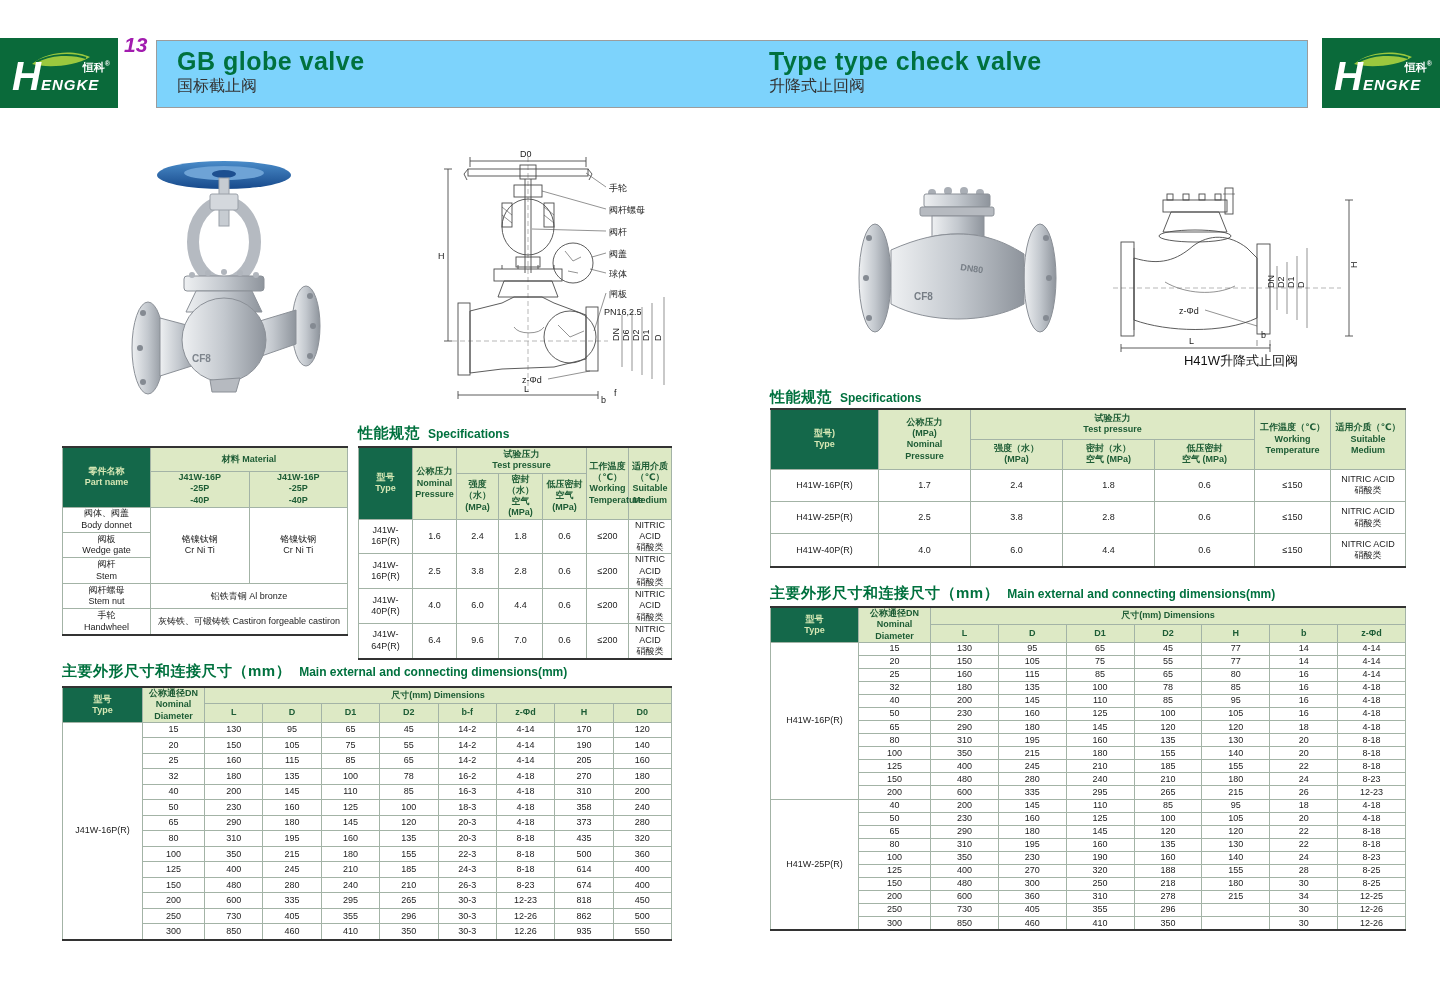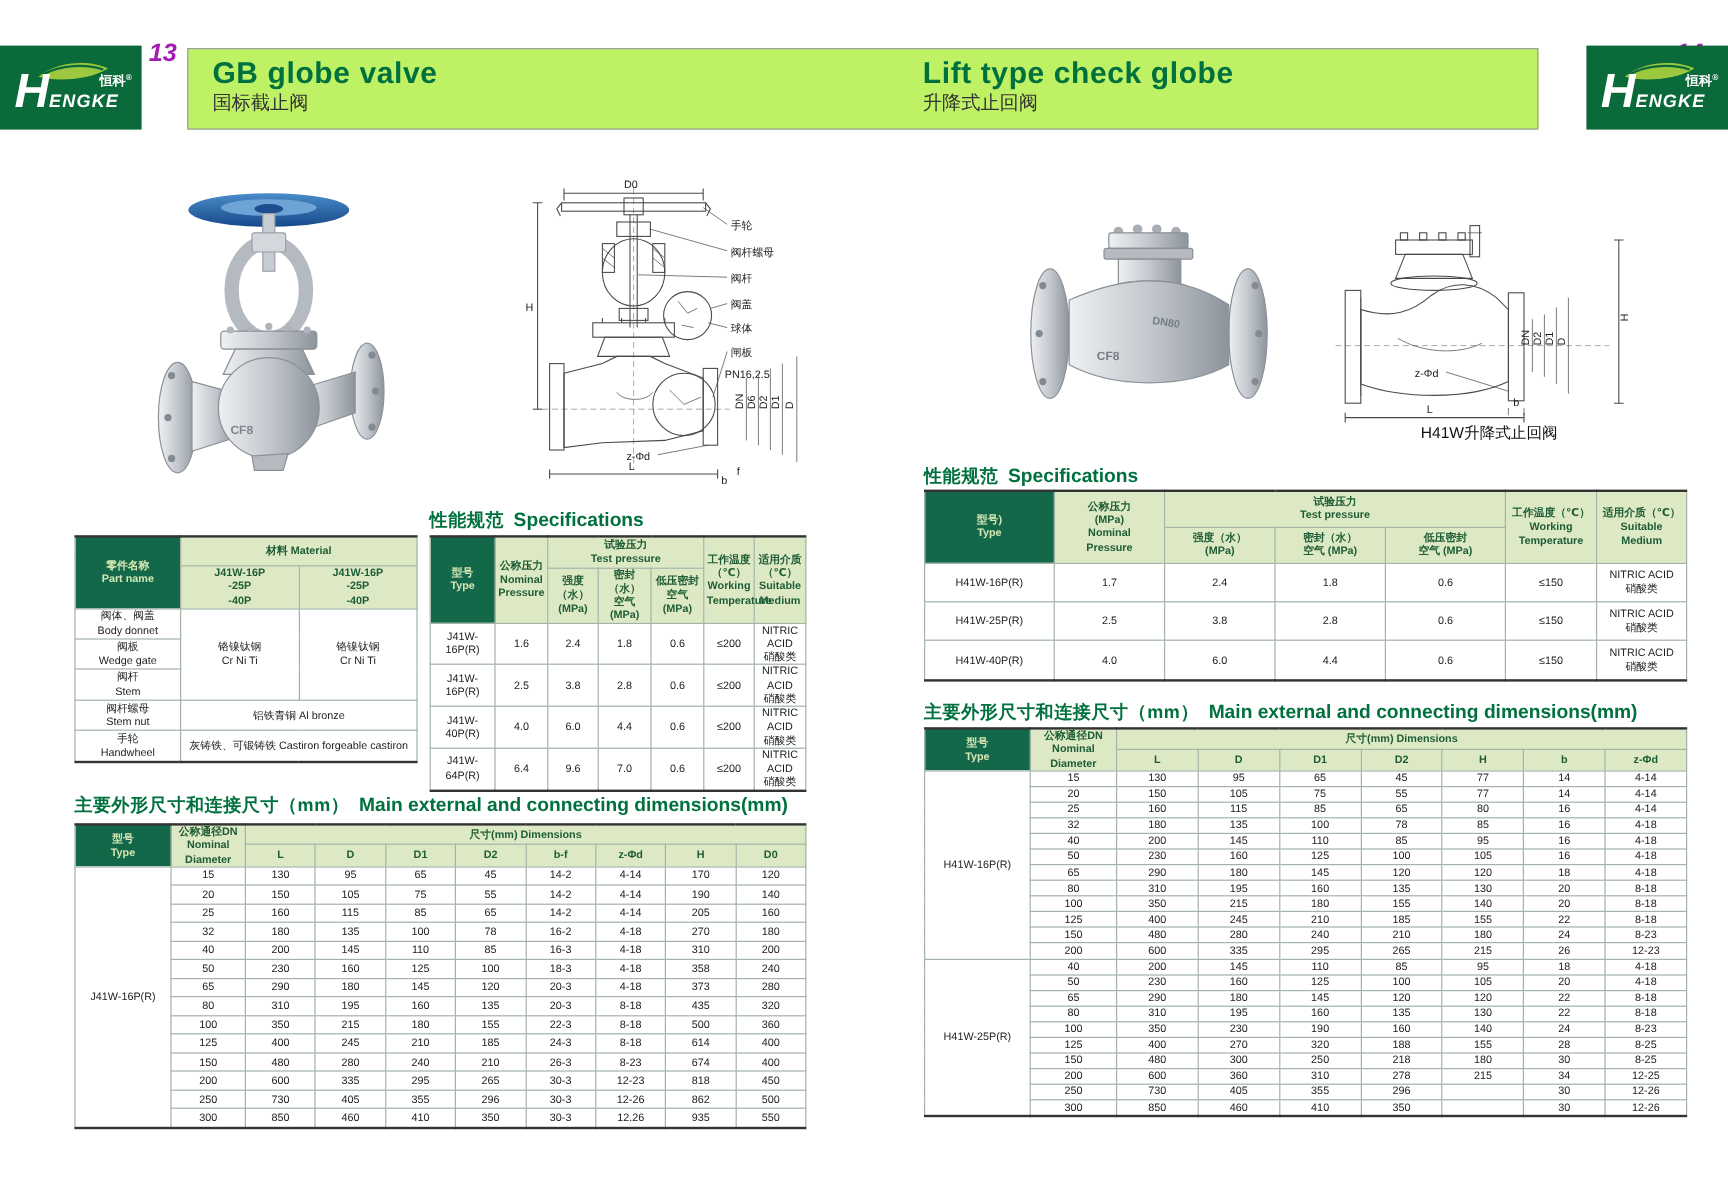--- a/index.html
+++ b/index.html
@@ -11,28 +11,28 @@
   
   .logo-block{position:absolute;top:38px;width:118px;height:70px;background:#0a6a3a;}
   .logo-inner{position:relative;width:100%;height:100%;text-align:center;}
   .leaf{position:absolute;left:30px;top:10px;width:62px;height:22px;}
   .logo-text{position:absolute;left:12px;top:18px;color:#fff;font-style:italic;font-weight:bold;white-space:nowrap;}
   .logo-text .lh{font-size:40px;line-height:40px;}
   .logo-text .lrest{font-size:15px;letter-spacing:1px;}
   .logo-cn{position:absolute;right:8px;top:22px;color:#fff;font-size:11px;font-weight:bold;}
   .logo-cn .reg{font-size:7px;vertical-align:super;}
   .page-num{position:absolute;top:33px;font-size:21px;font-weight:bold;font-style:italic;color:#a21caf;}
-  .header-box{position:absolute;left:156px;top:40px;width:1124px;height:66px;background:#bef264;border:1px solid #9c9c9c;}
+  .header-box{position:absolute;left:156px;top:40px;width:1124px;height:66px;background:#7dd3fc;border:1px solid #9c9c9c;padding-left:26px;}
   .title-block{position:absolute;top:6px;}
   .main-title{font-size:25px;font-weight:bold;color:#00713e;letter-spacing:.5px;line-height:28px;}
   .sub-title{font-size:16px;color:#333;margin-top:1px;}
   
   .sec-title{position:absolute;white-space:nowrap;}
   .sec-title .cn{font-size:15px;font-weight:bold;color:#00713e;letter-spacing:.5px;}
-  .sec-title .en{font-size:16px;font-weight:bold;color:#00713e;margin-left:8px;}
+  .sec-title .en{font-size:12px;font-weight:bold;color:#00713e;margin-left:8px;}
   
   table.tbl{position:absolute;border-collapse:collapse;table-layout:fixed;background:#fff;
     border-top:2px solid #333;border-bottom:2px solid #333;}
   .tbl td,.tbl th{border:1px solid #a3b3a6;font-size:9px;text-align:center;vertical-align:middle;
     padding:0 2px;white-space:pre-line;line-height:1.25;color:#1c1c1c;font-weight:normal;}
   .tbl .dark{background:#14684a;color:#d6e7b4;font-weight:bold;}
   .tbl .light{background:#dde9c5;color:#1d5c35;font-weight:bold;}
   .tbl .tcell{background:#fff;}
   
   svg.draw line,svg.draw path,svg.draw rect,svg.draw ellipse,svg.draw circle{stroke:#4a4a4a;stroke-width:.9;fill:none;}
@@ -55,21 +55,21 @@
   </div>
 </div>
 <div class="page-num" style="left:124px;">13</div>
 
 <div class="header-box">
   <div class="title-block" style="left:20px;">
     <div class="main-title">GB globe valve</div>
     <div class="sub-title">国标截止阀</div>
   </div>
   <div class="title-block" style="left:612px;">
-    <div class="main-title">Lift type check globe</div>
+    <div class="main-title">Type type check valve</div>
     <div class="sub-title">升降式止回阀</div>
   </div>
 </div>
 
 <div class="page-num" style="left:1396px;">14</div>
 <div class="logo-block" style="left:1322px;">
   <div class="logo-inner">
     <svg class="leaf" viewBox="0 0 62 22">
       <path d="M2,16 C18,2 46,2 60,9 C44,19 16,20 2,16 Z" fill="#9bc83e"></path>
       <path d="M6,14 C20,6 42,5 56,10" stroke="#0a6a3a" stroke-width="2" fill="none"></path>

